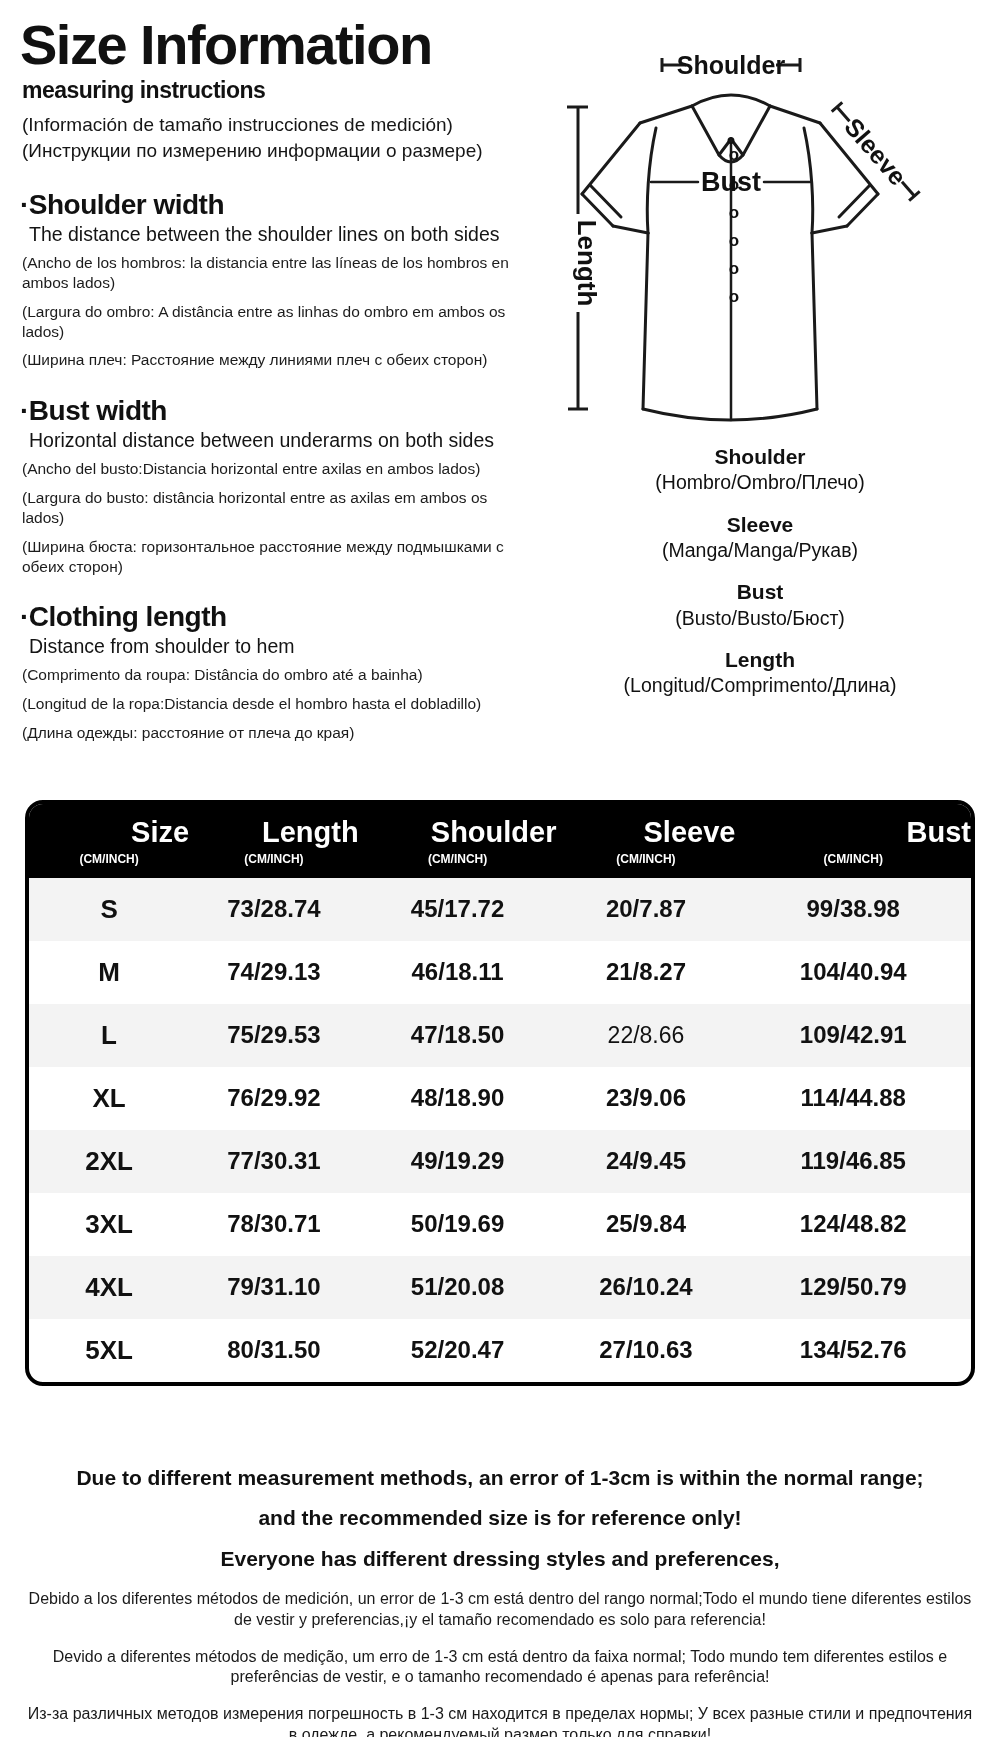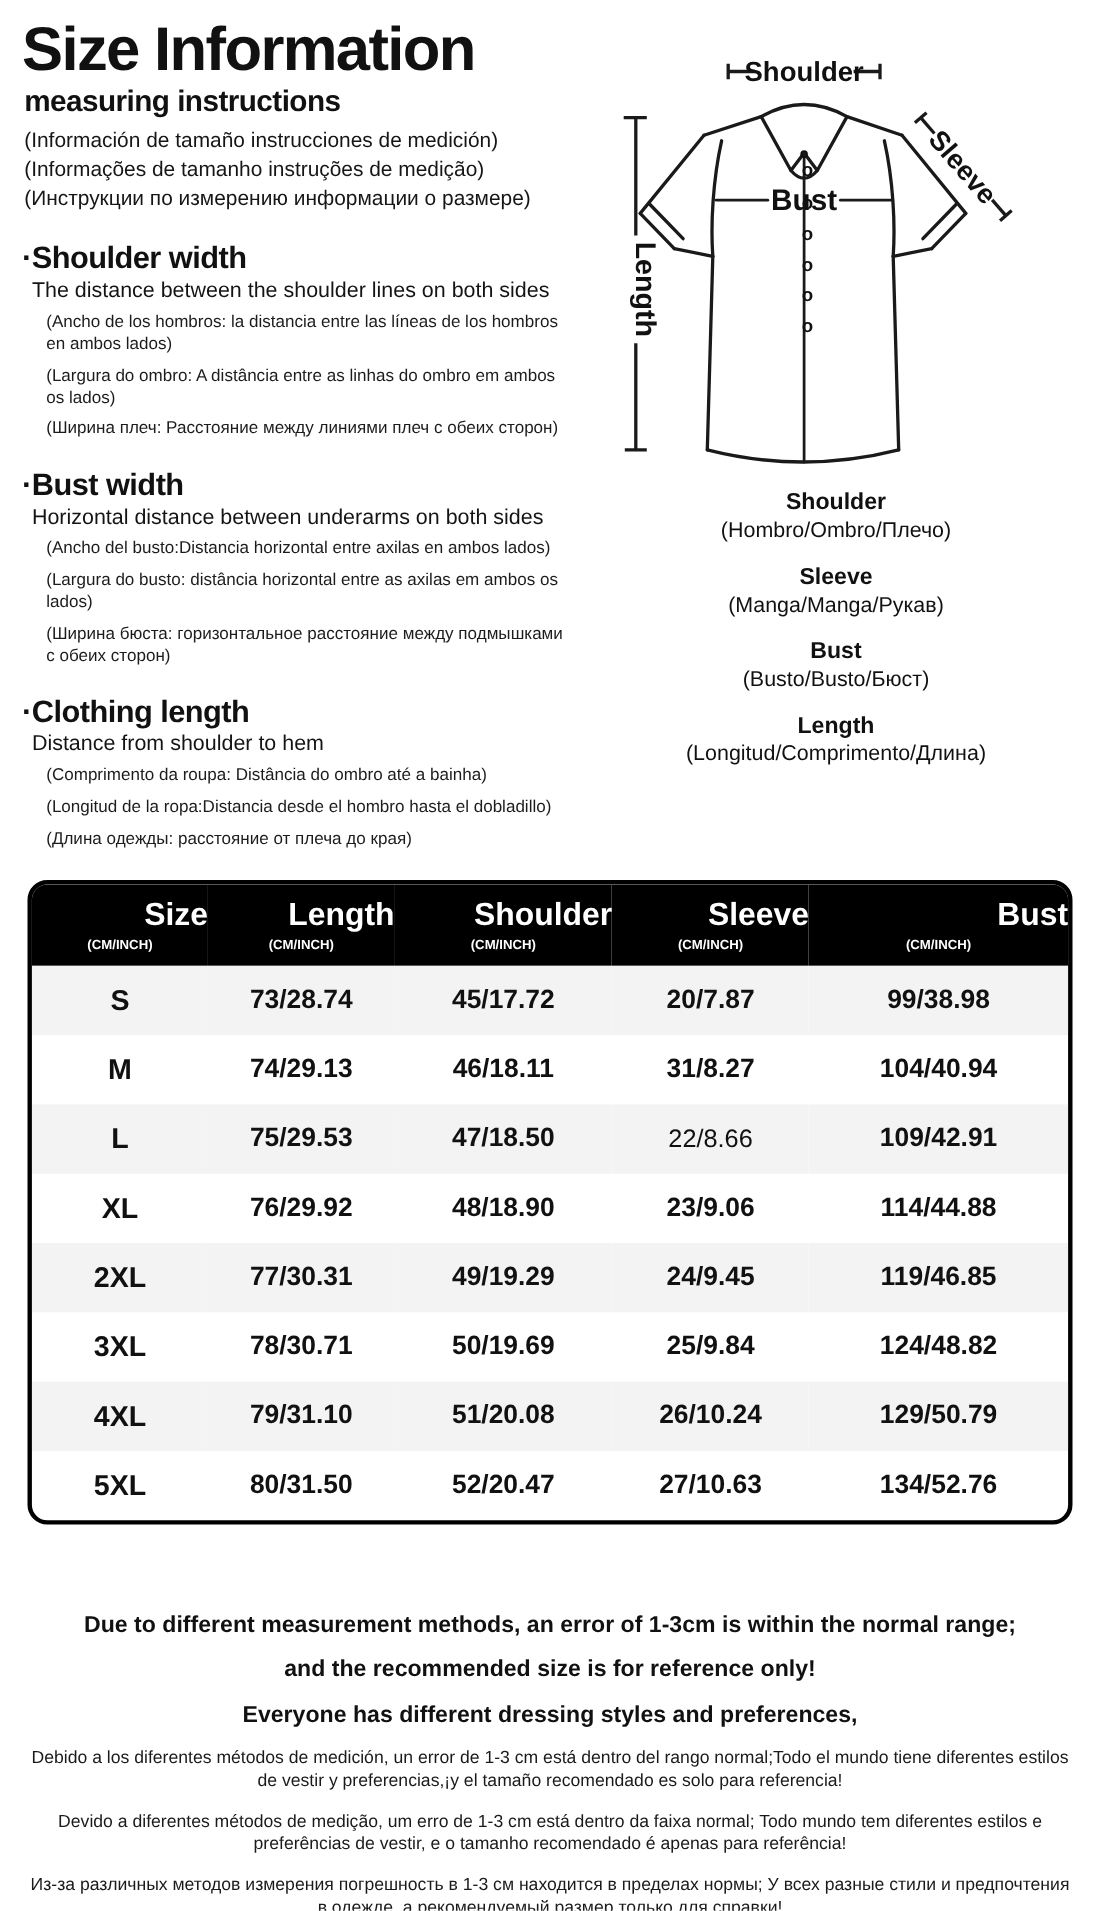--- a/index.html
+++ b/index.html
@@ -4,26 +4,26 @@
 <style>
   html,body{margin:0;padding:0;}
   body{
     width:1000px;height:1737px;background:#ffffff;color:#111;
     font-family:"Liberation Sans",sans-serif;overflow:hidden;position:relative;
   }
   
   .top-area{position:relative;height:775px;}
   .left-col{position:absolute;left:20px;top:16px;width:500px;}
   .page-title{font-size:56px;font-weight:800;letter-spacing:-1.5px;line-height:1.02;margin:0;}
-  .page-subtitle{font-size:27px;font-weight:800;letter-spacing:-0.5px;margin:4px 0 8px 2px;}
+  .page-subtitle{font-size:23px;font-weight:800;letter-spacing:-0.5px;margin:4px 0 8px 2px;}
   .title-trans{font-size:19px;line-height:1.37;margin:0 0 0 2px;color:#161616;}
   .m-section{margin-top:25px;}
   .m-heading{font-size:28px;font-weight:800;letter-spacing:-0.5px;margin:0;}
   .m-desc{font-size:19.5px;margin:2px 0 7px 9px;color:#141414;}
-  .m-trans{font-size:15.5px;line-height:1.28;margin:0 0 9px 22px;color:#1c1c1c;}
+  .m-trans{font-size:15.5px;line-height:1.28;margin:0 0 9px 2px;color:#1c1c1c;}
   
   .right-col{position:absolute;left:520px;top:22px;width:480px;}
   .diagram svg{display:block;}
   .diagram text{font-family:"Liberation Sans",sans-serif;fill:#111;}
   .legend{text-align:center;margin-top:10px;}
   .legend-entry{margin-bottom:17px;}
   .legend-term{font-size:21px;font-weight:700;line-height:1.25;}
   .legend-trans{font-size:19.5px;line-height:1.25;}
   
   .table-wrap{
@@ -49,21 +49,20 @@
 </style>
 </head>
 <body>
 
 <div class="top-area">
 
   <div class="left-col">
     <h1 class="page-title">Size Information</h1>
     <div class="page-subtitle">measuring instructions</div>
     <p class="title-trans">(Información de tamaño instrucciones de medición)</p>
-    <p class="title-trans">(Informações de tamanho instruções de medição)</p>
     <p class="title-trans">(Инструкции по измерению информации о размере)</p>
 
     <div class="m-section">
       <h3 class="m-heading">·Shoulder width</h3>
       <div class="m-desc">The distance between the shoulder lines on both sides</div>
       <p class="m-trans">(Ancho de los hombros: la distancia entre las líneas de los hombros en ambos lados)</p>
       <p class="m-trans">(Largura do ombro: A distância entre as linhas do ombro em ambos os lados)</p>
       <p class="m-trans">(Ширина плеч: Расстояние между линиями плеч с обеих сторон)</p>
     </div>
 
@@ -218,21 +217,21 @@
         <td class="size-cell">S</td>
         <td>73/28.74</td>
         <td>45/17.72</td>
         <td>20/7.87</td>
         <td>99/38.98</td>
       </tr>
       <tr>
         <td class="size-cell">M</td>
         <td>74/29.13</td>
         <td>46/18.11</td>
-        <td>31/8.27</td>
+        <td>21/8.27</td>
         <td>104/40.94</td>
       </tr>
       <tr>
         <td class="size-cell">L</td>
         <td>75/29.53</td>
         <td>47/18.50</td>
         <td class="thin">22/8.66</td>
         <td>109/42.91</td>
       </tr>
       <tr>

